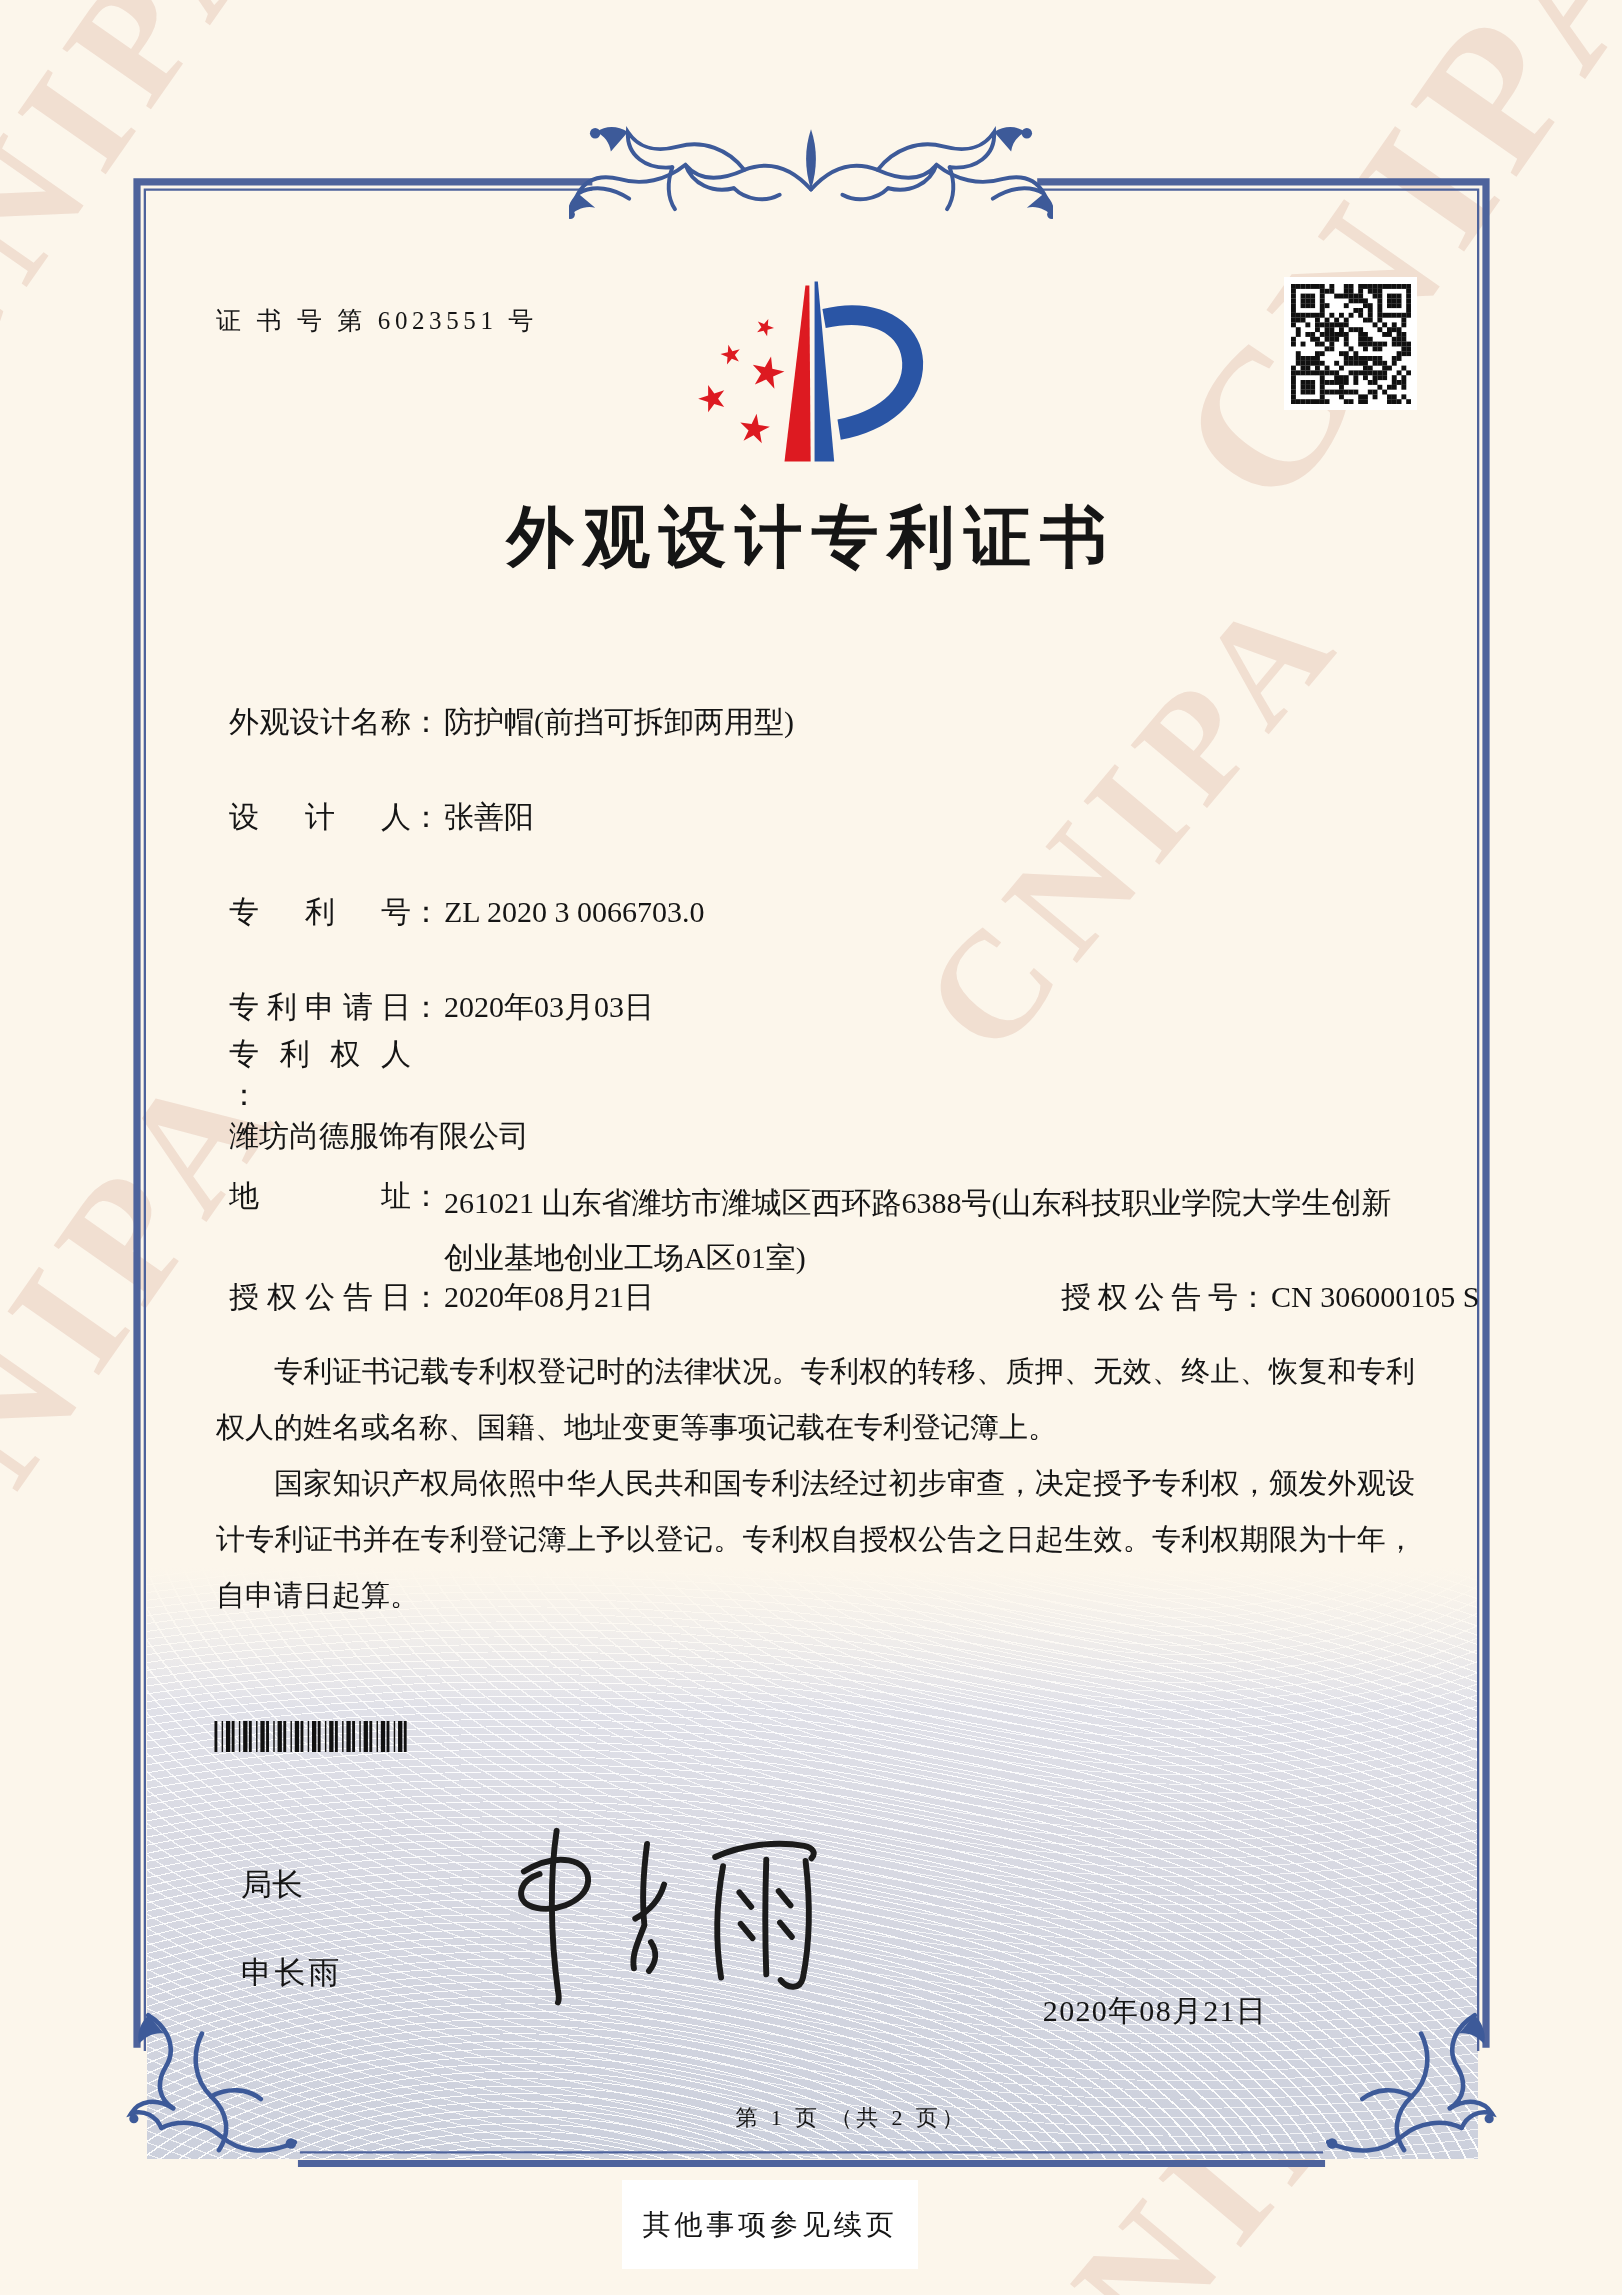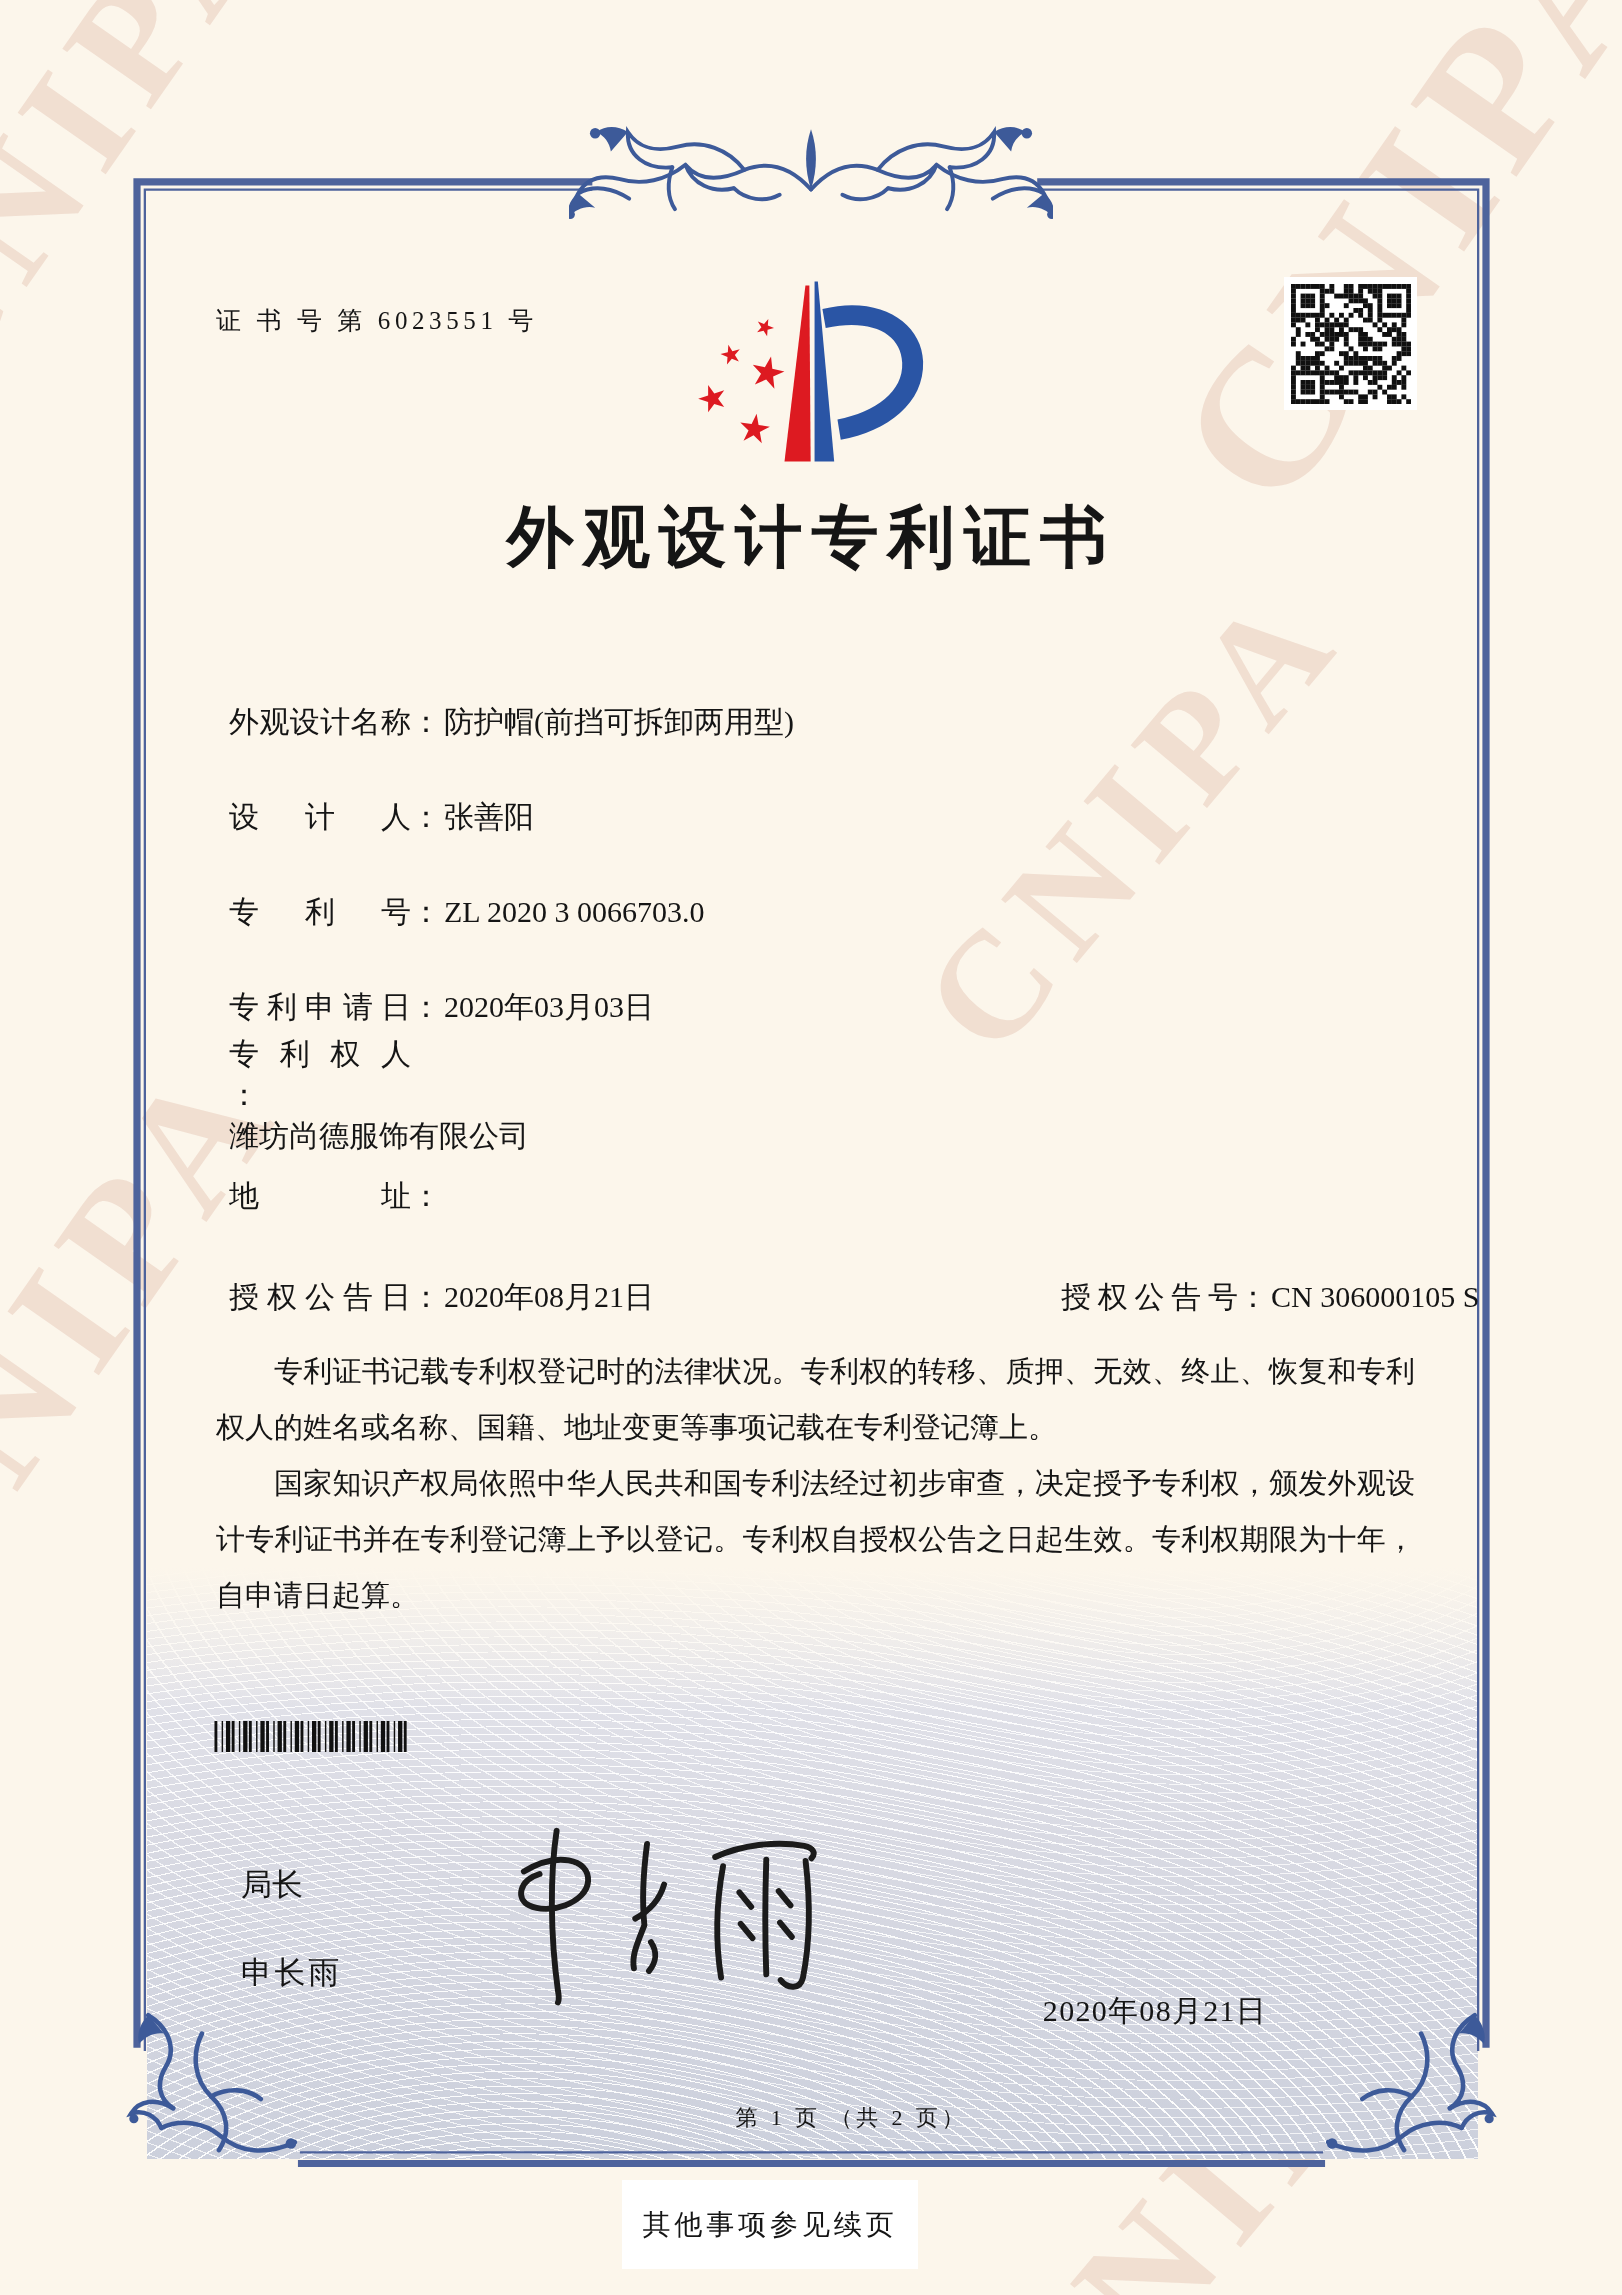--- a/index.html
+++ b/index.html
@@ -531,20 +531,21 @@
     <span class="fvalue">2020年03月03日</span>
 </div>
 <div class="frow" style="top:1024px;flex-direction:column;">
   <span class="flabel">专利权人</span>
     <span class="fcolon">：</span>
     <span class="fvalue">潍坊尚德服饰有限公司</span>
 </div>
 <div class="frow" style="top:1166px;">
   <span class="flabel">地址</span>
     <span class="fcolon">：</span>
+    <span class="fvalue wrap">261021 山东省潍坊市潍城区西环路6388号(山东科技职业学院大学生创新创业基地创业工场A区01室)</span>
 </div>
 <div class="frow" style="top:1267px;width:1197px;">
   <span class="flabel">授权公告日</span>
     <span class="fcolon">：</span>
     <span class="fvalue">2020年08月21日</span>
   <span class="grant-right">
     <span class="flabel">授权公告号</span>
       <span class="fcolon">：</span>
       <span class="fvalue">CN 306000105 S</span>
   </span>

